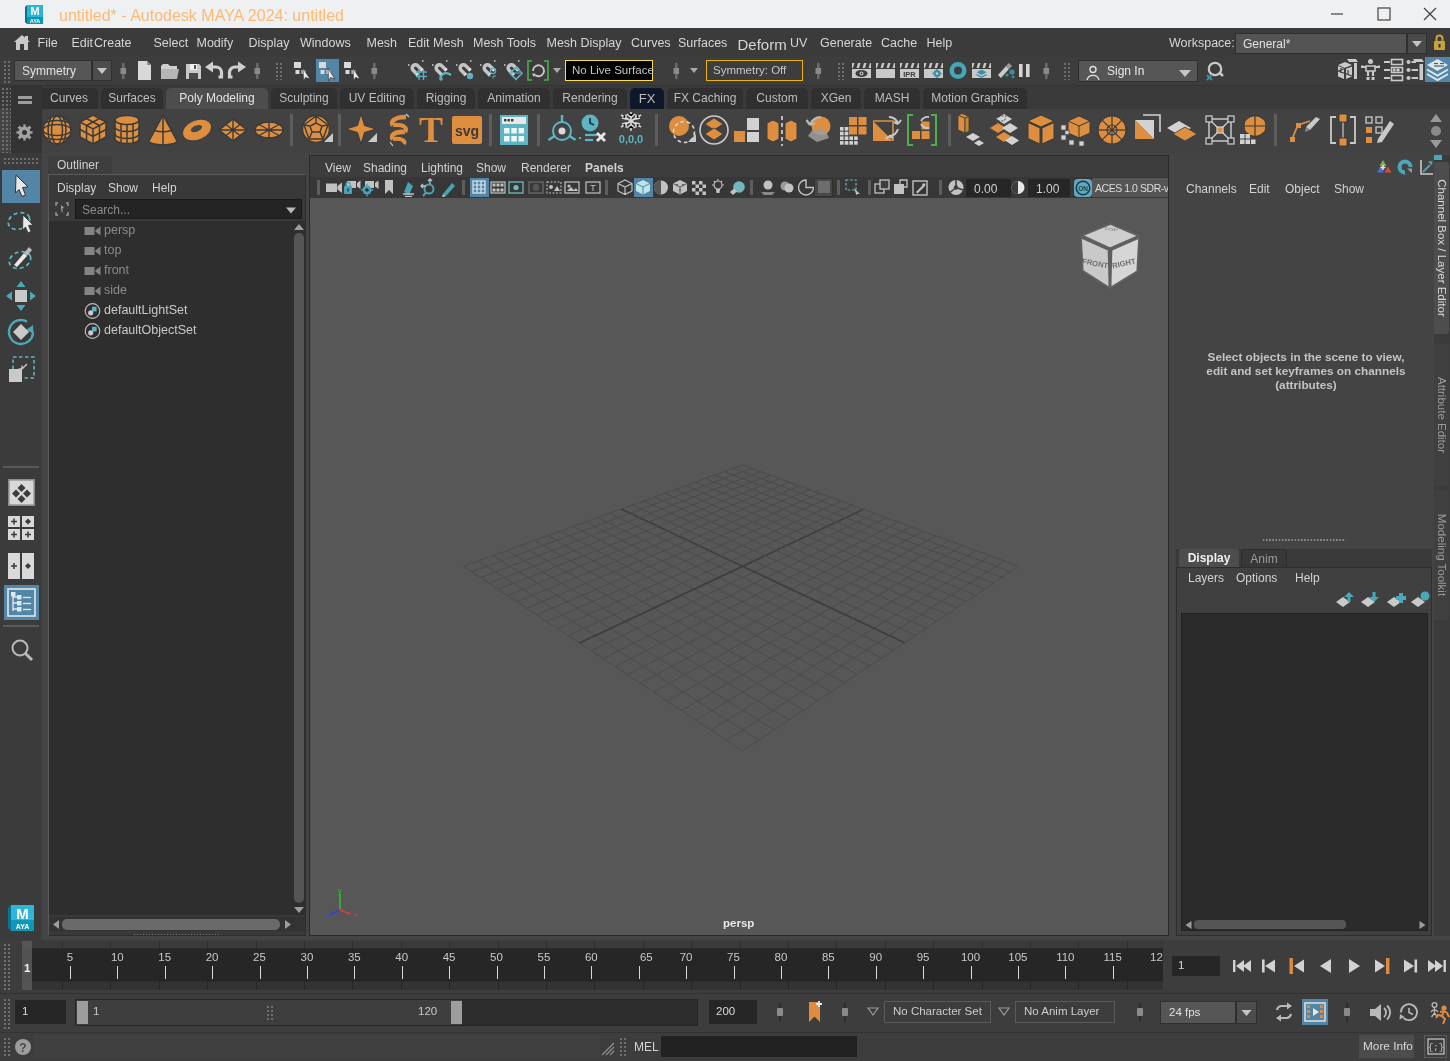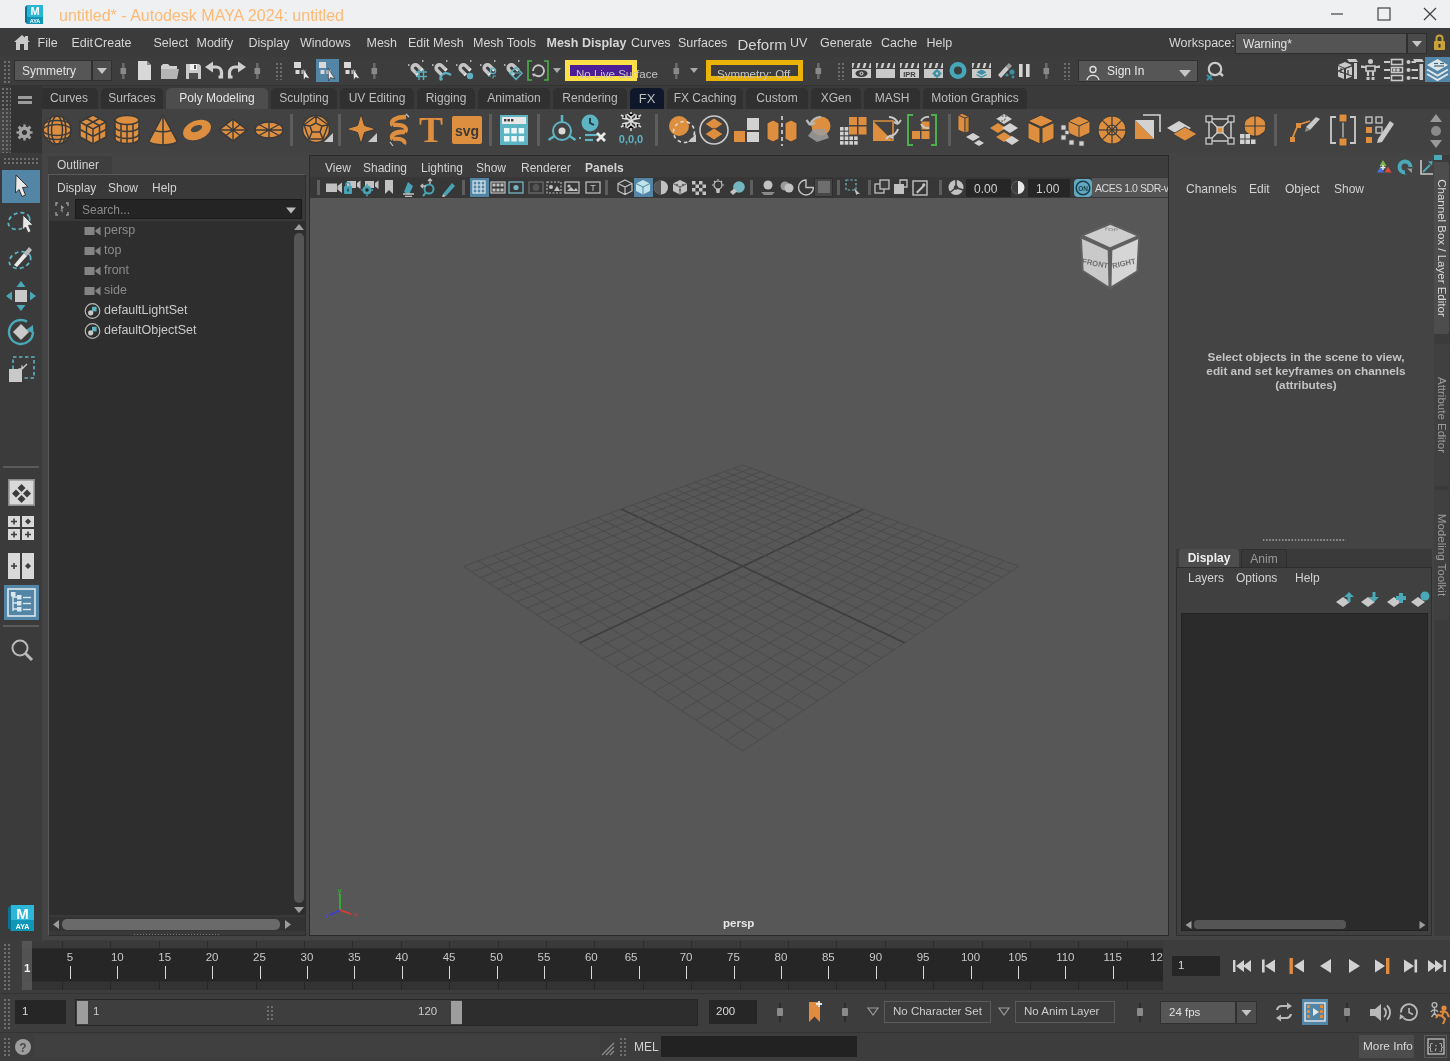--- a/index.html
+++ b/index.html
@@ -33,31 +33,31 @@
 <div class="a lbl" style="left:37.5px;top:36px;font-size:12.5px;color:#d6d6d6;font-weight:normal;">File</div>
 <div class="a lbl" style="left:71.5px;top:36px;font-size:12.5px;color:#d6d6d6;font-weight:normal;">Edit</div>
 <div class="a lbl" style="left:94px;top:36px;font-size:12.5px;color:#d6d6d6;font-weight:normal;">Create</div>
 <div class="a lbl" style="left:153.5px;top:36px;font-size:12.5px;color:#d6d6d6;font-weight:normal;">Select</div>
 <div class="a lbl" style="left:196.5px;top:36px;font-size:12.5px;color:#d6d6d6;font-weight:normal;">Modify</div>
 <div class="a lbl" style="left:248.5px;top:36px;font-size:12.5px;color:#d6d6d6;font-weight:normal;">Display</div>
 <div class="a lbl" style="left:300px;top:36px;font-size:12.5px;color:#d6d6d6;font-weight:normal;">Windows</div>
 <div class="a lbl" style="left:366.5px;top:36px;font-size:12.5px;color:#d6d6d6;font-weight:normal;">Mesh</div>
 <div class="a lbl" style="left:408px;top:36px;font-size:12.5px;color:#d6d6d6;font-weight:normal;">Edit Mesh</div>
 <div class="a lbl" style="left:473px;top:36px;font-size:12.5px;color:#d6d6d6;font-weight:normal;">Mesh Tools</div>
-<div class="a lbl" style="left:546.5px;top:36px;font-size:12.5px;color:#d6d6d6;font-weight:bold;">Mesh Display</div>
+<div class="a lbl" style="left:546.5px;top:36px;font-size:12.5px;color:#d6d6d6;font-weight:normal;">Mesh Display</div>
 <div class="a lbl" style="left:631px;top:36px;font-size:12.5px;color:#d6d6d6;font-weight:normal;">Curves</div>
 <div class="a lbl" style="left:678px;top:36px;font-size:12.5px;color:#d6d6d6;font-weight:normal;">Surfaces</div>
 <div class="a lbl" style="left:737.5px;top:36px;font-size:15px;color:#d6d6d6;font-weight:normal;">Deform</div>
 <div class="a lbl" style="left:790px;top:36px;font-size:12.5px;color:#d6d6d6;font-weight:normal;">UV</div>
 <div class="a lbl" style="left:820px;top:36px;font-size:12.5px;color:#d6d6d6;font-weight:normal;">Generate</div>
 <div class="a lbl" style="left:881px;top:36px;font-size:12.5px;color:#d6d6d6;font-weight:normal;">Cache</div>
 <div class="a lbl" style="left:926.5px;top:36px;font-size:12.5px;color:#d6d6d6;font-weight:normal;">Help</div>
 <div class="a lbl" style="left:1169px;top:36px;font-size:12.5px;color:#d6d6d6;font-weight:normal;">Workspace:</div>
 <div class="a" style="left:1235px;top:32.5px;width:172px;height:21px;background:#545454;border:1px solid #2f2f2f">
-      <div class="a lbl" style="left:7px;top:3px;font-size:12px;color:#e0e0e0">Warning*</div>
+      <div class="a lbl" style="left:7px;top:3px;font-size:12px;color:#e0e0e0">General*</div>
     </div>
 <div class="a" style="left:1407px;top:32.5px;width:20px;height:21px;background:#4a4a4a;border:1px solid #2f2f2f">
       <svg width="18" height="19">
         <path d="M4 7 L14 7 L9 13 Z" fill="#c5c5c5"></path>
       </svg>
     </div>
 <svg class="a" style="left:1432px;top:33px" width="15" height="19" viewBox="0 0 15 19">
 <rect x="2" y="8" width="11" height="9" rx="1" fill="#c9a23a"></rect>
 <path d="M4.5 8 V5.5 a3 3 0 0 1 6 0 V8" fill="none" stroke="#c9a23a" stroke-width="2"></path>
 <rect x="6.5" y="11" width="2" height="3.5" fill="#333"></rect>
@@ -178,31 +178,31 @@
     </svg>
 <svg class="a" style="left:526px;top:59px" width="24" height="23" viewBox="0 0 24 23">
 <path d="M6 2 L2 2 L2 21 L6 21" stroke="#4cae4c" stroke-width="1.6" fill="none"></path>
 <path d="M18 2 L22 2 L22 21 L18 21" stroke="#4cae4c" stroke-width="1.6" fill="none"></path>
 <path d="M7 12 a5.5 5.5 0 1 1 2 4" stroke="#c9c9c9" stroke-width="1.8" fill="none"></path>
 <path d="M8 18 L9.5 14.5 L5.8 14.8 Z" fill="#c9c9c9"></path>
     </svg>
 <svg class="a" style="left:551px;top:66px" width="12" height="8">
       <path d="M2 2 L10 2 L6 7 Z" fill="#aaa"></path>
     </svg>
-<div class="a" style="left:565px;top:59.5px;width:72px;height:21px;background:#4c1d95;border:5px solid #fde047">
+<div class="a" style="left:565px;top:59.5px;width:88px;height:21px;background:#000000;border:1px solid #fde047">
       <div class="a lbl" style="left:6px;top:3px;font-size:11.5px;color:#c5c5c5">No Live Surface</div>
     </div>
 <svg class="a" style="left:672px;top:60px" width="8" height="22" viewBox="0 0 8 22">
       <rect x="3" y="3" width="2.6" height="16" fill="#6a6a6a"></rect>
       <rect x="1.5" y="8" width="5.6" height="6" fill="#8a8a8a"></rect>
     </svg>
 <svg class="a" style="left:688px;top:66px" width="12" height="8">
       <path d="M2 2 L10 2 L6 7 Z" fill="#aaa"></path>
     </svg>
-<div class="a" style="left:706px;top:59.5px;width:97px;height:21px;background:#3d3d3d;border:5px solid #eab308">
+<div class="a" style="left:706px;top:59.5px;width:97px;height:21px;background:#3d3d3d;border:1px solid #eab308">
       <div class="a lbl" style="left:6px;top:3px;font-size:11.5px;color:#c5c5c5">Symmetry: Off</div>
     </div>
 <svg class="a" style="left:814px;top:60px" width="8" height="22" viewBox="0 0 8 22">
       <rect x="3" y="3" width="2.6" height="16" fill="#6a6a6a"></rect>
       <rect x="1.5" y="8" width="5.6" height="6" fill="#8a8a8a"></rect>
     </svg>
 <div class="a grip" style="left:836px;top:61px;width:8px;height:19px"></div>
 <svg class="a" style="left:851px;top:60px" width="22" height="21" viewBox="0 0 22 21">
       <rect x="1" y="3" width="19" height="5" fill="#c9c9c9"></rect>
       <path d="M3.5 3 L7 3 L5.5 8 L2 8 Z M9.5 3 L13 3 L11.5 8 L8 8 Z M15.5 3 L19 3 L17.5 8 L14 8 Z" fill="#3d3d3d"></path>
@@ -1180,21 +1180,21 @@
 <div class="a" style="left:387.7px;top:951px;width:28px;text-align:center;font-size:11.5px;color:#c9c9c9">40</div>
 <div class="a" style="left:401.7px;top:966px;width:1px;height:13px;background:#d8d8d8"></div>
 <div class="a" style="left:435.1px;top:951px;width:28px;text-align:center;font-size:11.5px;color:#c9c9c9">45</div>
 <div class="a" style="left:449.1px;top:966px;width:1px;height:13px;background:#d8d8d8"></div>
 <div class="a" style="left:482.5px;top:951px;width:28px;text-align:center;font-size:11.5px;color:#c9c9c9">50</div>
 <div class="a" style="left:496.5px;top:966px;width:1px;height:13px;background:#d8d8d8"></div>
 <div class="a" style="left:529.9px;top:951px;width:28px;text-align:center;font-size:11.5px;color:#c9c9c9">55</div>
 <div class="a" style="left:543.9px;top:966px;width:1px;height:13px;background:#d8d8d8"></div>
 <div class="a" style="left:577.3px;top:951px;width:28px;text-align:center;font-size:11.5px;color:#c9c9c9">60</div>
 <div class="a" style="left:591.3px;top:966px;width:1px;height:13px;background:#d8d8d8"></div>
-<div class="a" style="left:624.7px;top:951px;width:28px;text-align:left;font-size:11.5px;color:#c9c9c9">65</div>
+<div class="a" style="left:624.7px;top:951px;width:28px;text-align:right;font-size:11.5px;color:#c9c9c9">65</div>
 <div class="a" style="left:638.7px;top:966px;width:1px;height:13px;background:#d8d8d8"></div>
 <div class="a" style="left:672.1px;top:951px;width:28px;text-align:center;font-size:11.5px;color:#c9c9c9">70</div>
 <div class="a" style="left:686.1px;top:966px;width:1px;height:13px;background:#d8d8d8"></div>
 <div class="a" style="left:719.5px;top:951px;width:28px;text-align:center;font-size:11.5px;color:#c9c9c9">75</div>
 <div class="a" style="left:733.5px;top:966px;width:1px;height:13px;background:#d8d8d8"></div>
 <div class="a" style="left:766.9px;top:951px;width:28px;text-align:center;font-size:11.5px;color:#c9c9c9">80</div>
 <div class="a" style="left:780.9px;top:966px;width:1px;height:13px;background:#d8d8d8"></div>
 <div class="a" style="left:814.3px;top:951px;width:28px;text-align:center;font-size:11.5px;color:#c9c9c9">85</div>
 <div class="a" style="left:828.3px;top:966px;width:1px;height:13px;background:#d8d8d8"></div>
 <div class="a" style="left:861.7px;top:951px;width:28px;text-align:center;font-size:11.5px;color:#c9c9c9">90</div>

